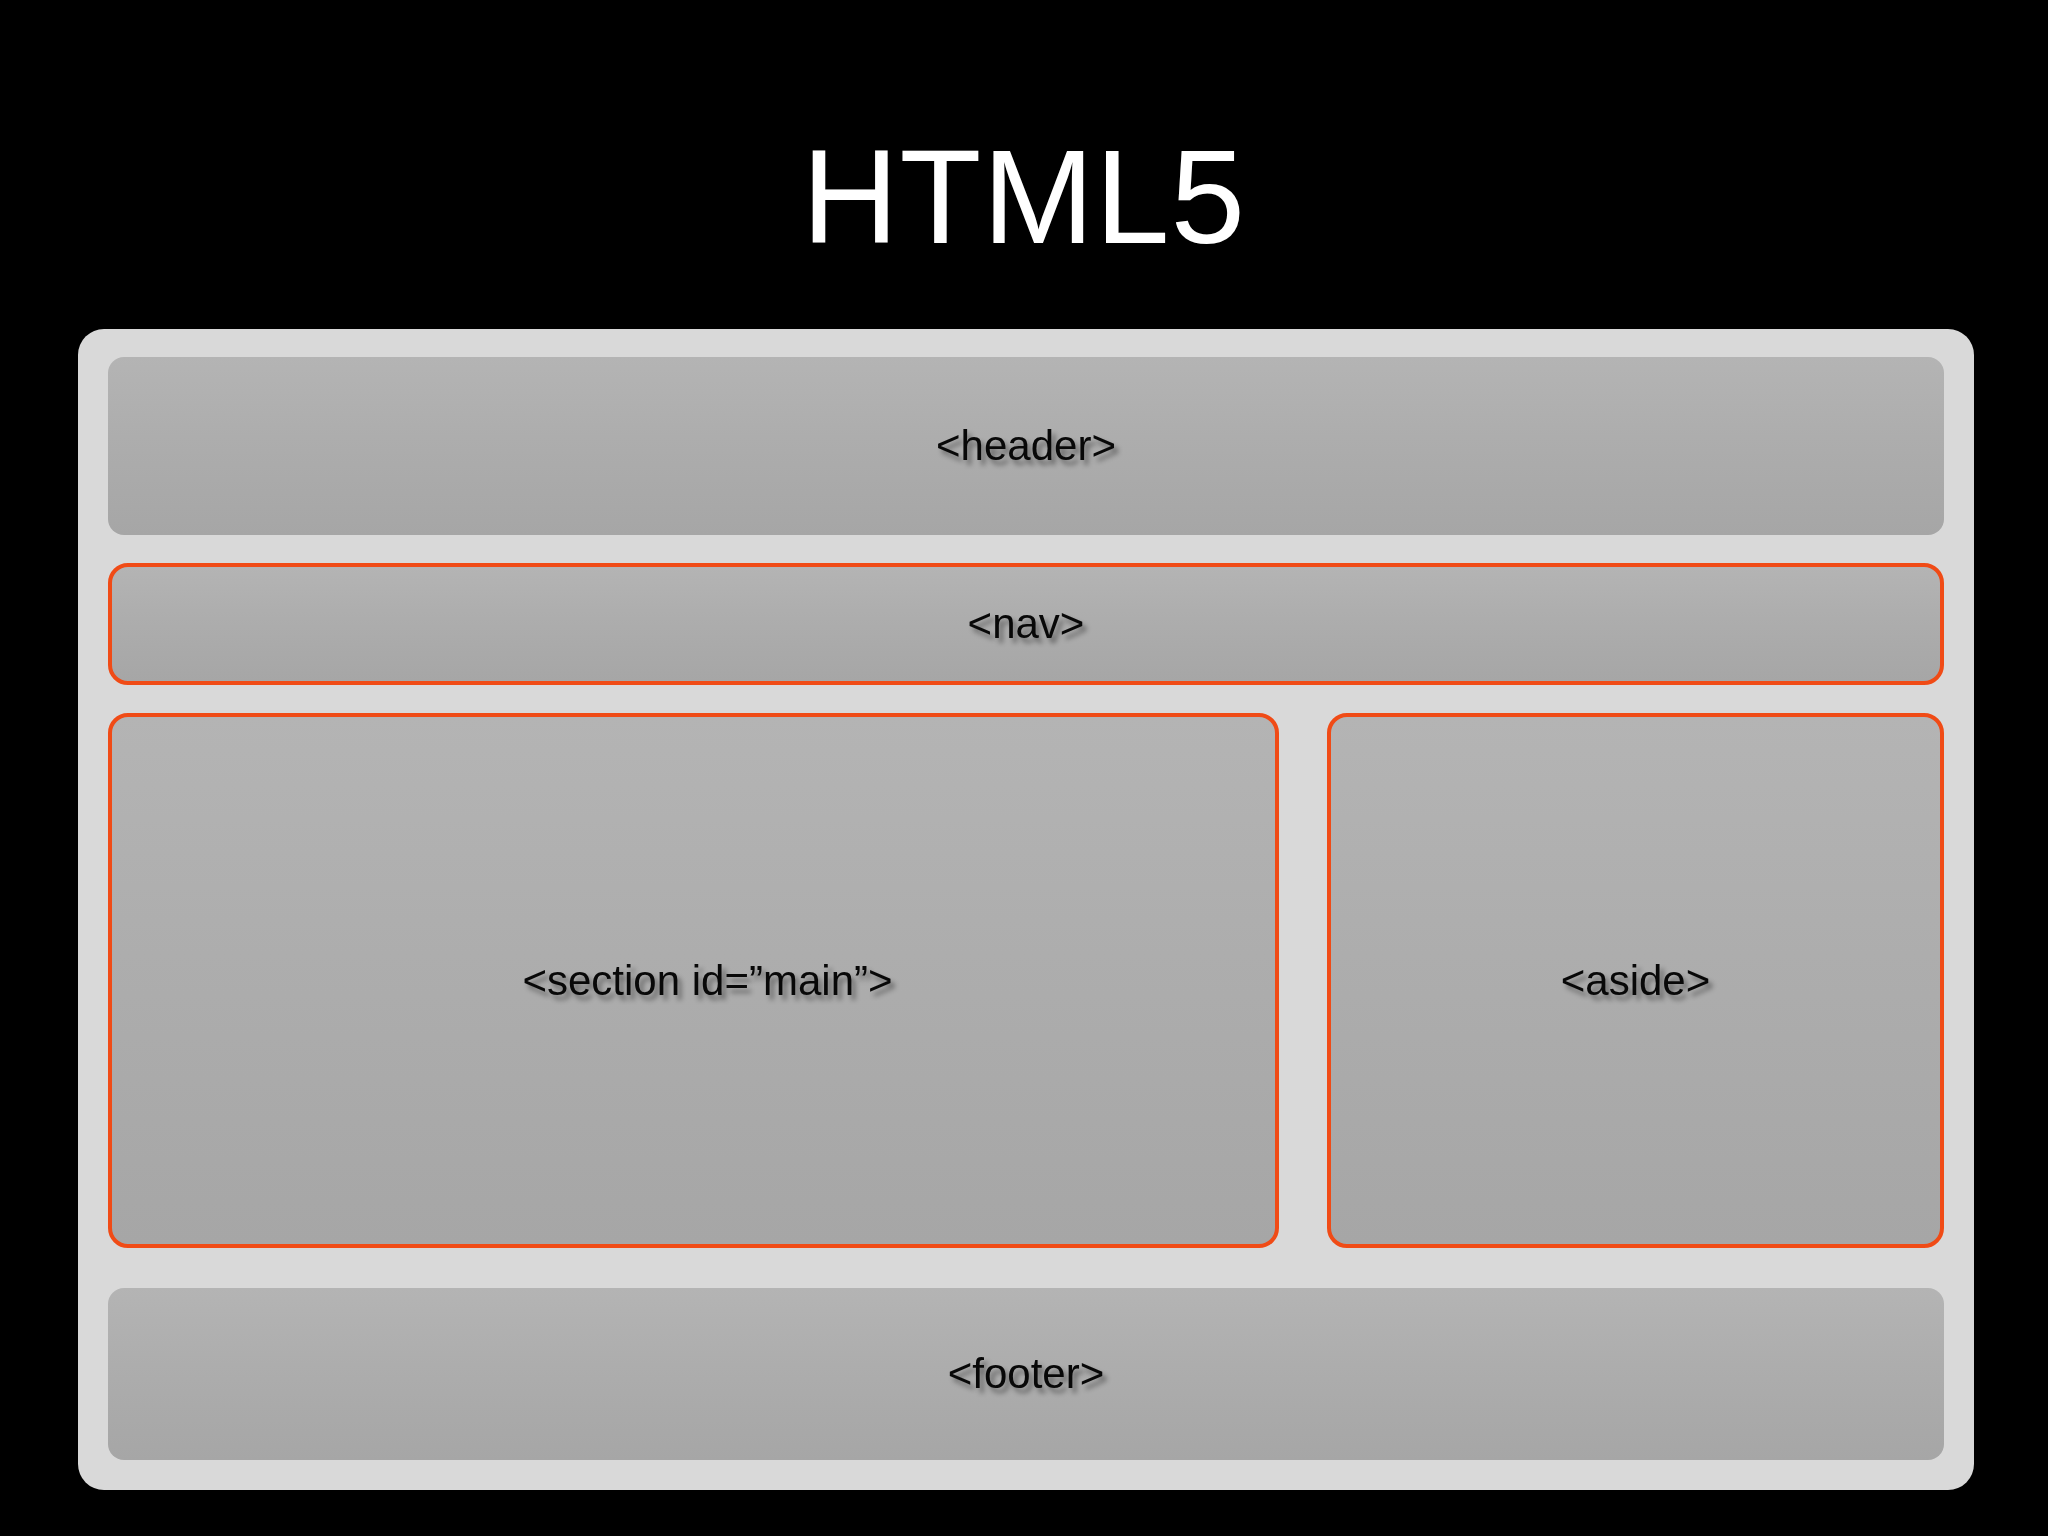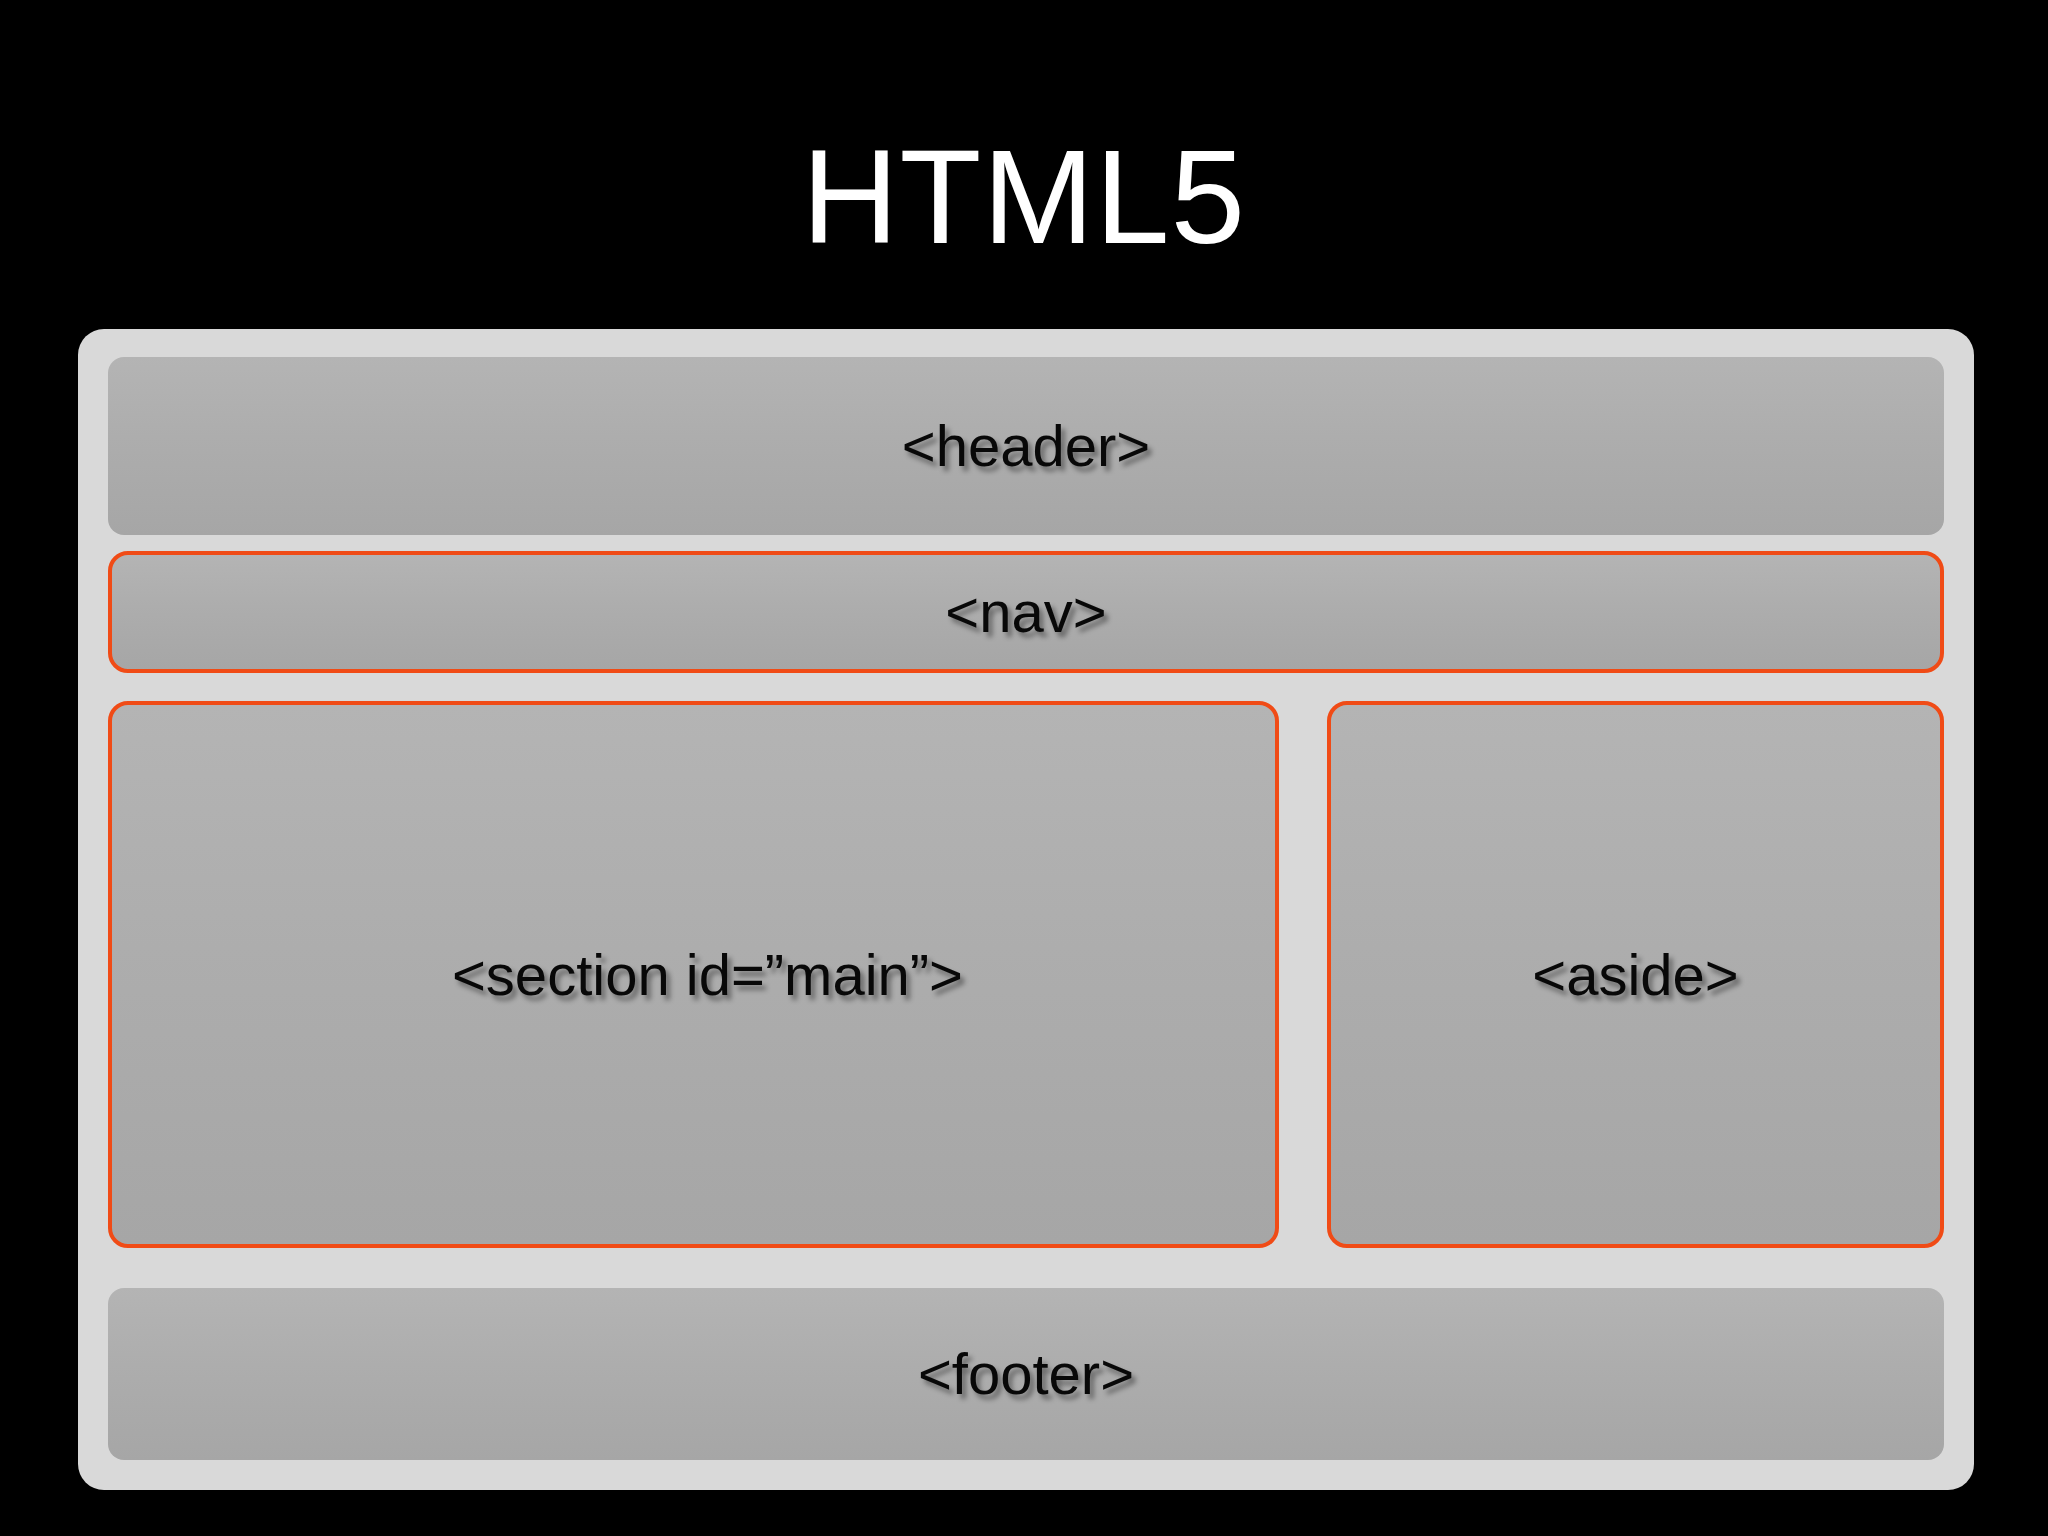--- a/index.html
+++ b/index.html
@@ -66,35 +66,35 @@
   }
 
   .region.outlined {
     border: 4px solid #f04b16;
     border-radius: 20px;
   }
 
   .region-label {
     color: #080808;
     font-family: "Liberation Sans", "DejaVu Sans", sans-serif;
-    font-size: 58px;
+    font-size: 42px;
     font-weight: 400;
     line-height: 1;
     white-space: nowrap;
     text-shadow: 4px 5px 5px rgba(0,0,0,0.40);
   }
 
   
   .region-header {
     height: 178px;
     width: 100%;
   }
 
   .nav-wrap {
-    margin-top: 16px;
+    margin-top: 28px;
     width: 100%;
   }
 
   .region-nav {
     height: 122px;
     width: 100%;
   }
 
   .content-row {
     margin-top: 28px;

